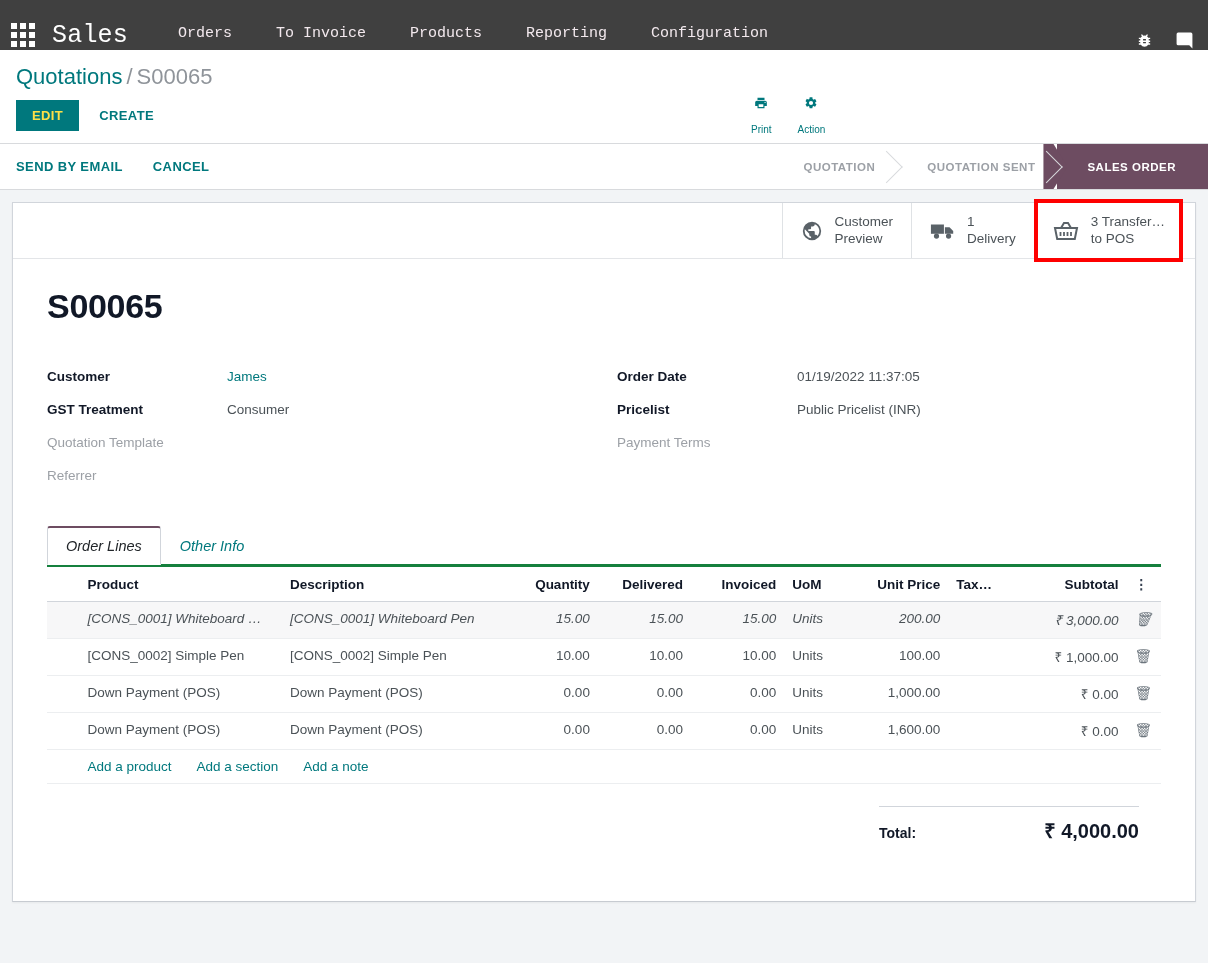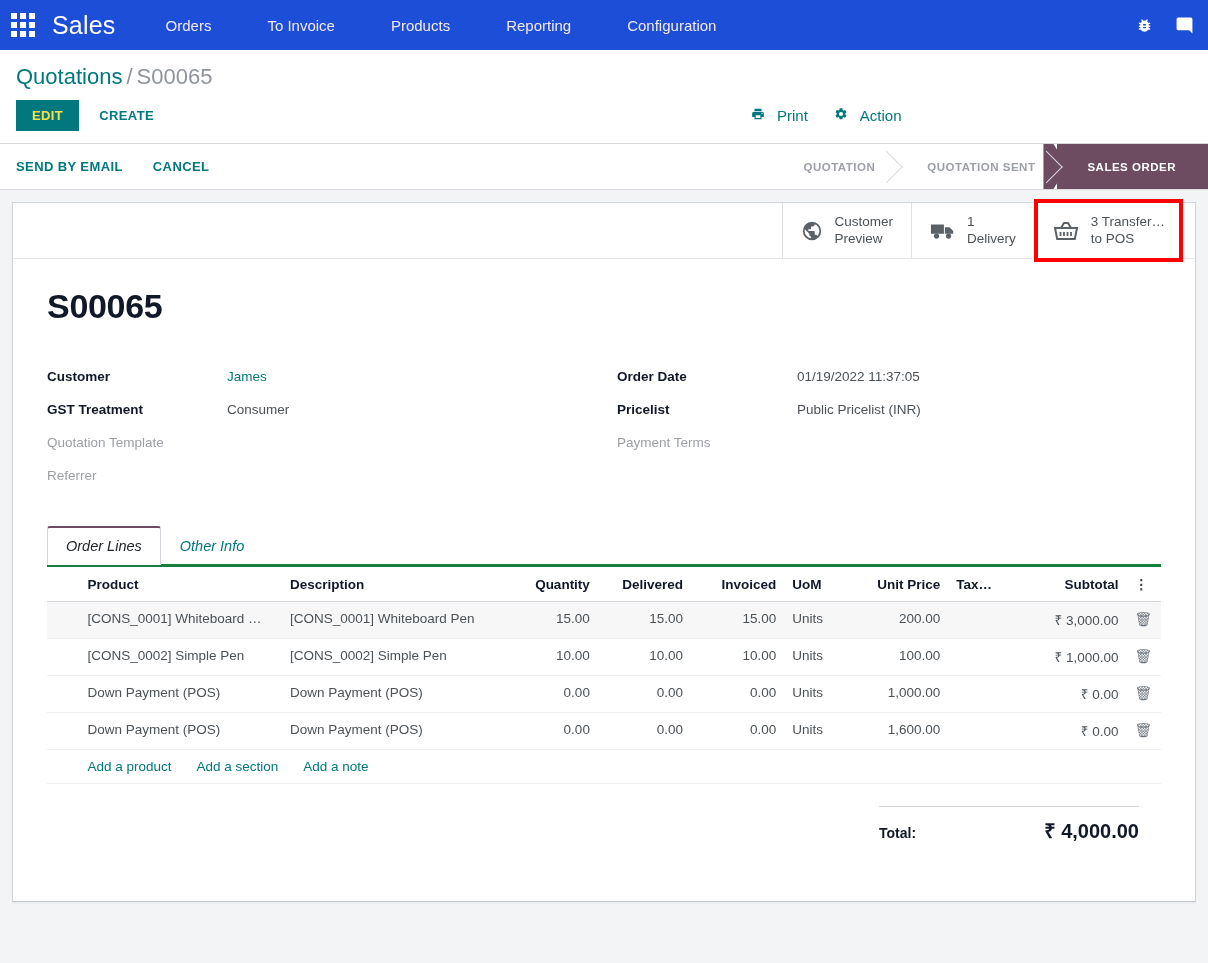--- a/index.html
+++ b/index.html
@@ -10,25 +10,26 @@
     background: #f2f4f6;
     font-family: "Liberation Sans", sans-serif;
     font-size: 13px;
     color: #374151;
     overflow: hidden;
   }
 
   
   .navbar {
     height: 50px;
-    background: #1d4ed8;
-    display: flex;
-    align-items: center;
+    background: #404040;
+    display: flex;
+    align-items: flex-end;
     padding: 0 14px 0 8px;
     color: #fff;
+    font-family: Liberation Mono, monospace;
   }
   .apps-grid {
     width: 30px; height: 30px;
     display: grid;
     grid-template-columns: repeat(3, 6px);
     grid-template-rows: repeat(3, 6px);
     gap: 3px;
     justify-content: center;
     align-content: center;
     cursor: pointer;
@@ -38,21 +39,21 @@
   .brand {
     font-size: 25px;
     font-weight: normal;
     margin-left: 14px;
     margin-right: 28px;
     color: #ffffff;
     letter-spacing: .2px;
     white-space: nowrap;
     cursor: pointer;
   }
-  .nav-items { display: flex; align-items: center; gap: 12px; }
+  .nav-items { display: flex; align-items: center; gap: 0; }
   .nav-item {
     color: #f3e9ee;
     padding: 8px 22px;
     font-size: 15px;
     white-space: nowrap;
     cursor: pointer;
   }
   .nav-right { margin-left: auto; display: flex; align-items: center; gap: 22px; }
   .nav-ico { cursor: pointer; display: flex; align-items: center; }
 
@@ -94,21 +95,21 @@
   }
   .cp-right {
     position: absolute;
     left: 735px;
     display: flex;
     align-items: center;
     gap: 26px;
   }
   .cp-act {
     display: flex; align-items: center; gap: 12px;
-    color: #00787d; font-size: 15px; cursor: pointer;
+    color: #00787d; font-size: 10px; cursor: pointer; flex-direction: column;
   }
 
   
   .statusbar {
     background: #ffffff;
     border-bottom: 1px solid #d8dadd;
     height: 46px;
     display: flex;
     align-items: stretch;
     padding-left: 16px;
@@ -265,21 +266,21 @@
     white-space: nowrap;
   }
   table.lines th.num, table.lines td.num { text-align: right; }
   table.lines td {
     font-size: 13.5px;
     color: #4b5257;
     padding: 9px 8px;
     border-bottom: 1px solid #eceef0;
     vertical-align: top;
   }
-  tr.hovered td { background: #f7f7f8; }
+  tr.hovered td { background: #f7f7f8; font-style: italic; }
   td.prodcell {
     color: #00787d;
     cursor: pointer;
     overflow: hidden;
     text-overflow: ellipsis;
     white-space: nowrap;
   }
   .trash {
     color: #6c757d;
     cursor: pointer;

